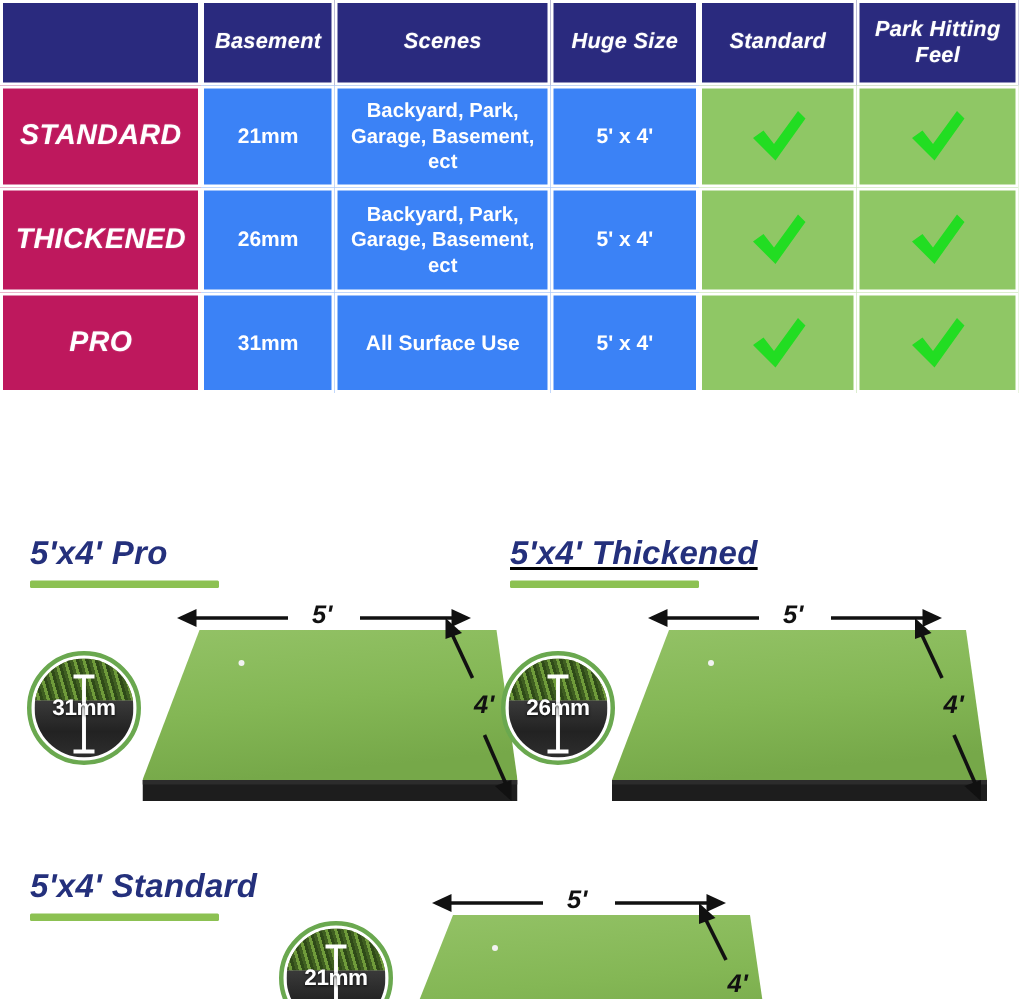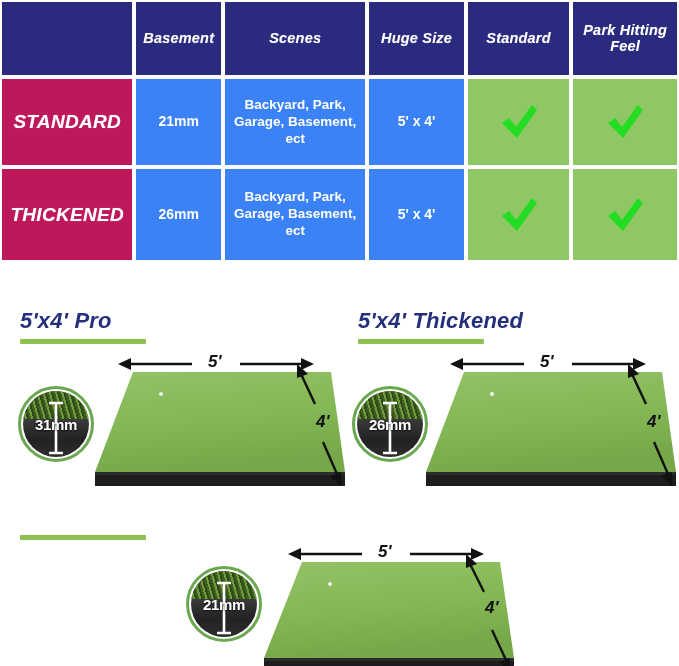--- a/index.html
+++ b/index.html
@@ -41,21 +41,21 @@
   .check-mark{
     display:block;margin:0 auto;width:40px;height:36px;
   }
   .w-thk{width:86px;}
   .w-scn{width:147px;}
   .w-hge{width:100px;}
   .w-prt{width:105px;}
   .w-rhf{width:109px;}
 
   
-  .panel{position:absolute;}
+  .panel{position:absolute;margin-top:48px;}
   .panel-title{
     color:#24307c;font-style:italic;font-weight:bold;
     font-size:22px;letter-spacing:.2px;white-space:nowrap;
   }
   .title-rule{
     height:5px;background:#8cc152;border-radius:1px;margin-top:5px;
   }
 
   
   .badge{
@@ -135,20 +135,36 @@
         <path d="M3 19 L10 14 L17 23 L33 1 L38 6 L18 34 Z" fill="#22dd22"></path>
       </svg>
     </td>
     <td class="cell-check">
       <svg class="check-mark" viewBox="0 0 40 36">
         <path d="M3 19 L10 14 L17 23 L33 1 L38 6 L18 34 Z" fill="#22dd22"></path>
       </svg>
     </td>
   </tr>
 
+  <tr style="height:66px;">
+    <td class="rowlabel">PRO</td>
+    <td class="cell cell-thick">31mm</td>
+    <td class="cell cell-thick">All Surface Use</td>
+    <td class="cell cell-thick">5' x 4'</td>
+    <td class="cell-check">
+      <svg class="check-mark" viewBox="0 0 40 36">
+        <path d="M3 19 L10 14 L17 23 L33 1 L38 6 L18 34 Z" fill="#22dd22"></path>
+      </svg>
+    </td>
+    <td class="cell-check">
+      <svg class="check-mark" viewBox="0 0 40 36">
+        <path d="M3 19 L10 14 L17 23 L33 1 L38 6 L18 34 Z" fill="#22dd22"></path>
+      </svg>
+    </td>
+  </tr>
 </tbody>
   </table>
 
 <div class="panel" style="left:20px;top:308px;width:320px;height:200px;">
   <div class="panel-title">5'x4' Pro</div>
   <div class="title-rule" style="width:126px;"></div>
 
   <div class="mat" style="left:75px;top:56px;">
     <svg width="250" height="136" viewBox="0 0 250 136">
       <defs>
@@ -188,21 +204,21 @@
       <svg class="badge-arrow" style="top:8px;" width="16" height="58" viewBox="0 0 16 58">
         <line x1="8" y1="4" x2="8" y2="54" stroke="#fff" stroke-width="2.6"></line>
         <line x1="1" y1="4" x2="15" y2="4" stroke="#fff" stroke-width="2.6"></line>
         <line x1="1" y1="54" x2="15" y2="54" stroke="#fff" stroke-width="2.6"></line>
       </svg>
       <div class="badge-mm">31mm</div>
     </div>
   </div>
 </div>
 
-<div class="panel" style="left:358px;top:308px;width:320px;height:200px;">
+<div class="panel" style="left:340px;top:308px;width:320px;height:200px;text-decoration:underline;">
   <div class="panel-title">5'x4' Thickened</div>
   <div class="title-rule" style="width:126px;"></div>
 
   <div class="mat" style="left:68px;top:56px;">
     <svg width="250" height="136" viewBox="0 0 250 136">
       <defs>
         <linearGradient id="turfT" x1="0" y1="0" x2="0.25" y2="1">
           <stop offset="0%" stop-color="#93c266"></stop>
           <stop offset="55%" stop-color="#84b755"></stop>
           <stop offset="100%" stop-color="#76a849"></stop>
@@ -239,20 +255,21 @@
         <line x1="8" y1="4" x2="8" y2="54" stroke="#fff" stroke-width="2.6"></line>
         <line x1="1" y1="4" x2="15" y2="4" stroke="#fff" stroke-width="2.6"></line>
         <line x1="1" y1="54" x2="15" y2="54" stroke="#fff" stroke-width="2.6"></line>
       </svg>
       <div class="badge-mm">26mm</div>
     </div>
   </div>
 </div>
 
 <div class="panel" style="left:20px;top:530px;width:640px;height:136px;">
+  <div class="panel-title">5'x4' Standard</div>
   <div class="title-rule" style="width:126px;"></div>
 
   <div class="mat" style="left:244px;top:24px;">
     <svg width="250" height="120" viewBox="0 0 250 120">
       <defs>
         <linearGradient id="turfS" x1="0" y1="0" x2="0.25" y2="1">
           <stop offset="0%" stop-color="#93c266"></stop>
           <stop offset="55%" stop-color="#84b755"></stop>
           <stop offset="100%" stop-color="#76a849"></stop>
         </linearGradient>

